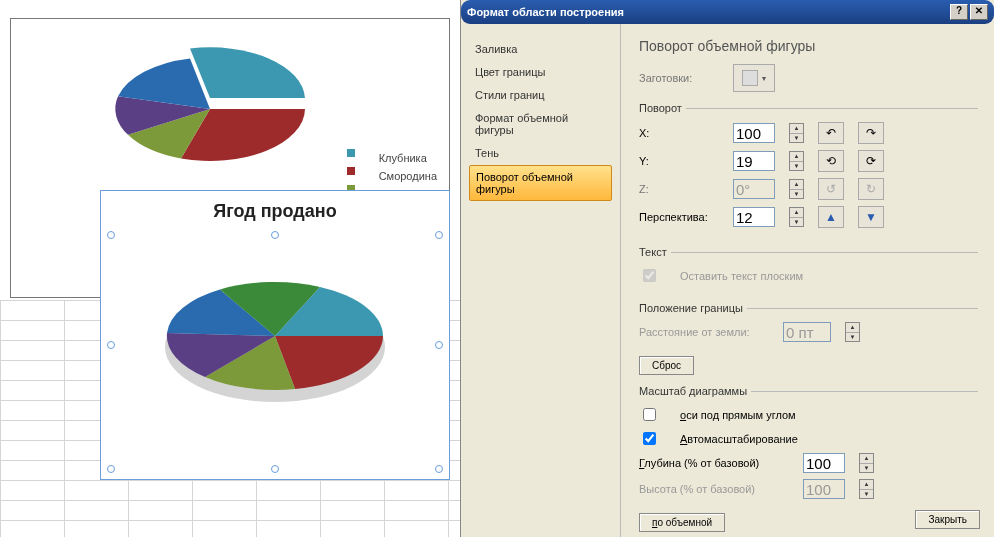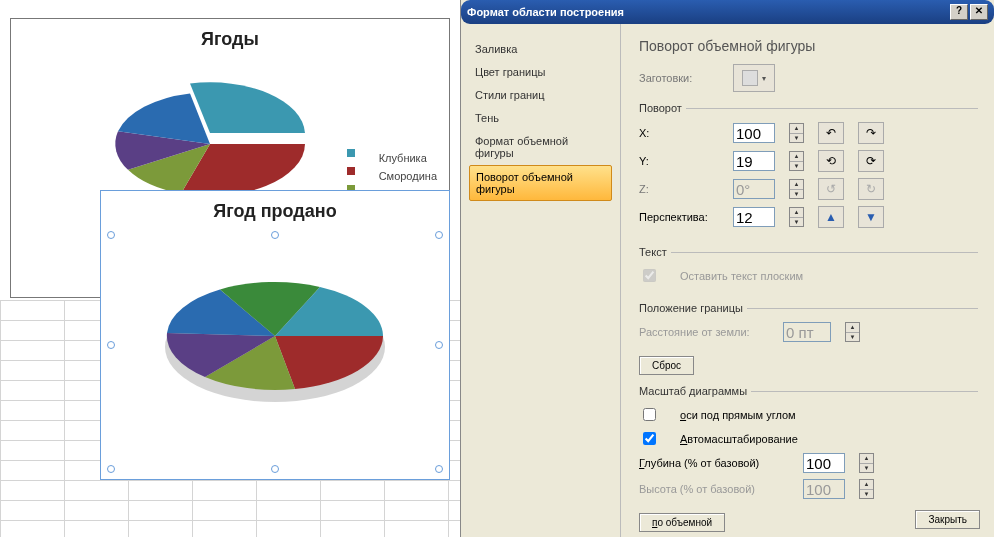--- a/index.html
+++ b/index.html
@@ -198,21 +198,20 @@
   .disabled-text { color: #999; }
   .underline-access::first-letter { text-decoration: underline; }
 </style>
 </head>
 <body>
 
 <div class="spreadsheet-bg">
   <div class="grid"></div>
 
   <div class="chart-box chart1">
-    <div class="chart-title">Ягоды</div>
     <svg class="pie-svg" width="260" height="180" viewBox="0 0 260 180">
       <g transform="translate(110,90) scale(1,0.55)">
         <path d="M0,0 L95,0 A95,95 0 0,1 -29,90 Z" fill="#9e2b2b"></path>
         <path d="M0,0 L-29,90 A95,95 0 0,1 -82,47 Z" fill="#7c9a3a"></path>
         <path d="M0,0 L-82,47 A95,95 0 0,1 -92,-23 Z" fill="#5a3f85"></path>
         <path d="M0,0 L-92,-23 A95,95 0 0,1 -20,-92 Z" fill="#2a6bb0"></path>
         <path d="M-6,-8 L-26,-98 A95,95 0 0,1 89,-8 Z" fill="#3b98b0" transform="translate(6,-12)"></path>
         <ellipse cx="0" cy="10" rx="95" ry="95" fill="none" stroke="#888" stroke-width="0"></ellipse>
       </g>
       <ellipse cx="110" cy="100" rx="98" ry="54" fill="none" stroke="#2a7a8e" stroke-width="0"></ellipse>
@@ -263,22 +262,22 @@
     <div class="titlebar-buttons">
       <div class="titlebar-btn">?</div>
       <div class="titlebar-btn">✕</div>
     </div>
   </div>
   <div class="dialog-body">
     <div class="nav-pane">
       <div class="nav-item">Заливка</div>
       <div class="nav-item">Цвет границы</div>
       <div class="nav-item">Стили границ</div>
+      <div class="nav-item">Формат объемной фигуры</div>
       <div class="nav-item">Тень</div>
-      <div class="nav-item">Формат объемной фигуры</div>
       <div class="nav-item selected">Поворот объемной фигуры</div>
     </div>
     <div class="content-pane">
       <div class="section-title">Поворот объемной фигуры</div>
 
       <div class="row">
         <span class="row-label">Заготовки:</span>
         <div class="preset-btn">
           <span style="width:16px;height:16px;background:#ddd;border:1px solid #aaa"></span>
         </div>

